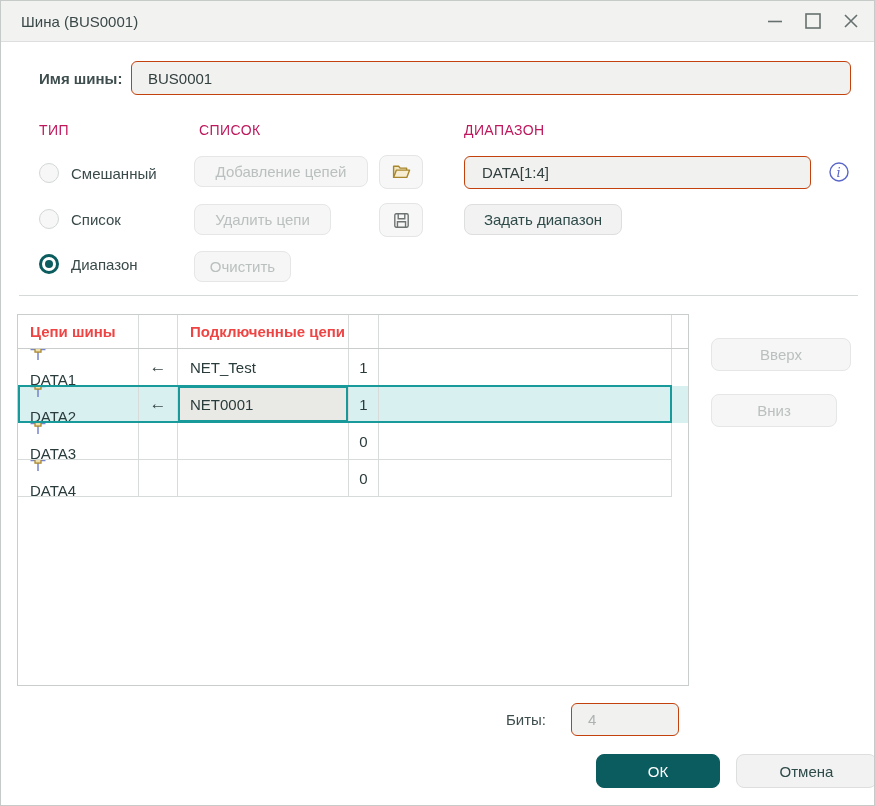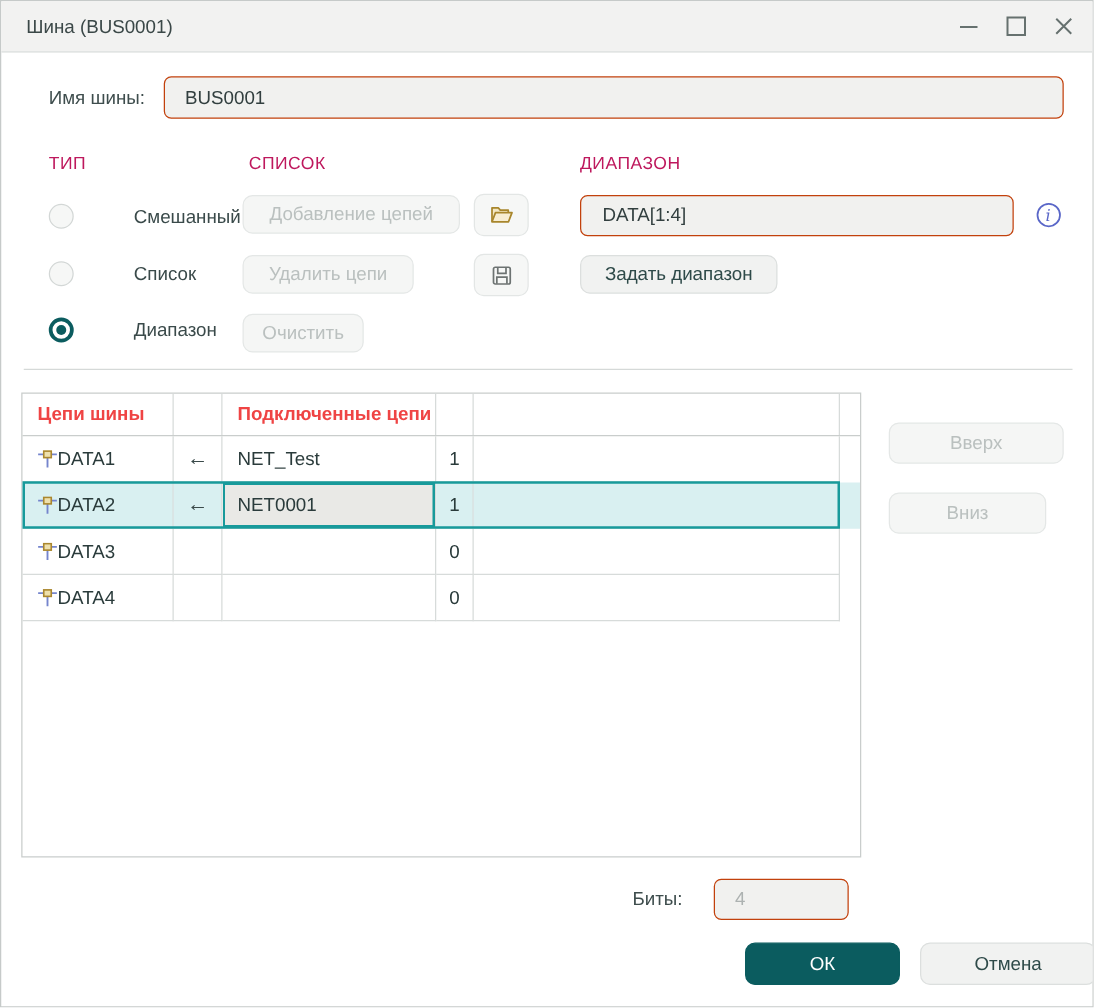--- a/index.html
+++ b/index.html
@@ -42,40 +42,40 @@
   .section-lbl { position:absolute; font-size:14px; color:#be185d; letter-spacing:0.4px; }
 
   
   .radio-row { position:absolute; left:38px; display:flex; align-items:center; gap:12px; height:22px; cursor:default; }
   .radio { width:20px; height:20px; border-radius:50%; background:#f6f7f6; border:1.5px solid #d3d7d6; flex:0 0 auto; position:relative; }
   .radio.checked { border:3.5px solid #0b5c5f; background:#ffffff; }
   .radio.checked::after {
     content:""; position:absolute; left:50%; top:50%; width:8px; height:8px;
     margin:-4px 0 0 -4px; border-radius:50%; background:#0b5c5f;
   }
-  .radio-row span.rlabel { font-size:15px; color:#3a4a4a;margin-left:36px; }
+  .radio-row span.rlabel { font-size:15px; color:#3a4a4a; }
 
   
   .separator { position:absolute; left:18px; top:294px; width:839px; height:1px; background:#d5d9d8; }
 
   
   .net-table {
     position:absolute; left:16px; top:313px; width:672px; height:372px;
     border:1px solid #c9cdcc; background:#fff;
   }
   .trow { display:grid; grid-template-columns:121px 39px 171px 30px 293px 16px; position:relative; }
   .trow.thead { height:34px; border-bottom:1px solid #c9cdcc; }
   .trow.tdata { height:37px; }
   .tcell { display:flex; align-items:center; padding-left:12px; font-size:15px; color:#2a3b3b; overflow:hidden; }
   .thead .tcell { font-weight:bold; color:#ef4444; }
   .tcell.bordered { border-right:1px solid #d7dbda; }
   .tdata .tcell.bordered { border-bottom:1px solid #d7dbda; }
   .tcell.center { justify-content:center; padding-left:0; }
   .tcell.gutter { border:none; padding:0; }
-  .netname { display:flex; align-items:center; gap:0; }
+  .netname { display:flex; gap:10px;flex-direction:column; }
 
   .trow.selected .tcell { background:#d9f0f1; }
   .sel-outline {
     position:absolute; left:0; top:-1px; width:654px; height:38px;
     border:2px solid #189a9b; pointer-events:none; z-index:3;
   }
   .tcell.current-cell { background:#e9e9e6 !important; box-shadow:inset 0 0 0 2px #189a9b; }
 
   .arrow-glyph { font-size:17px; color:#3a4a4a; }
 
@@ -103,21 +103,21 @@
           </svg>
       </span>
       <span class="win-btn">
         <svg width="20" height="20">
             <path d="M4 4 L16 16 M16 4 L4 16" stroke="#66716f" stroke-width="1.6" fill="none"></path>
           </svg>
       </span>
     </div>
   </div>
 
-  <div class="lbl" style="left:38px; top:60px; height:34px;">Имя шины:</div>
+  <div class="lbl" style="left:38px; top:60px; height:34px;font-weight:bold;">Имя шины:</div>
   <div class="field" style="left:130px; top:60px; width:720px; height:34px;">
     <span>BUS0001</span>
   </div>
 
   <div class="section-lbl" style="left:38px; top:121px;">ТИП</div>
   <div class="section-lbl" style="left:198px; top:121px;">СПИСОК</div>
   <div class="section-lbl" style="left:463px; top:121px;">ДИАПАЗОН</div>
 
   <div class="radio-row" style="top:161px;">
     <span class="radio"></span>

